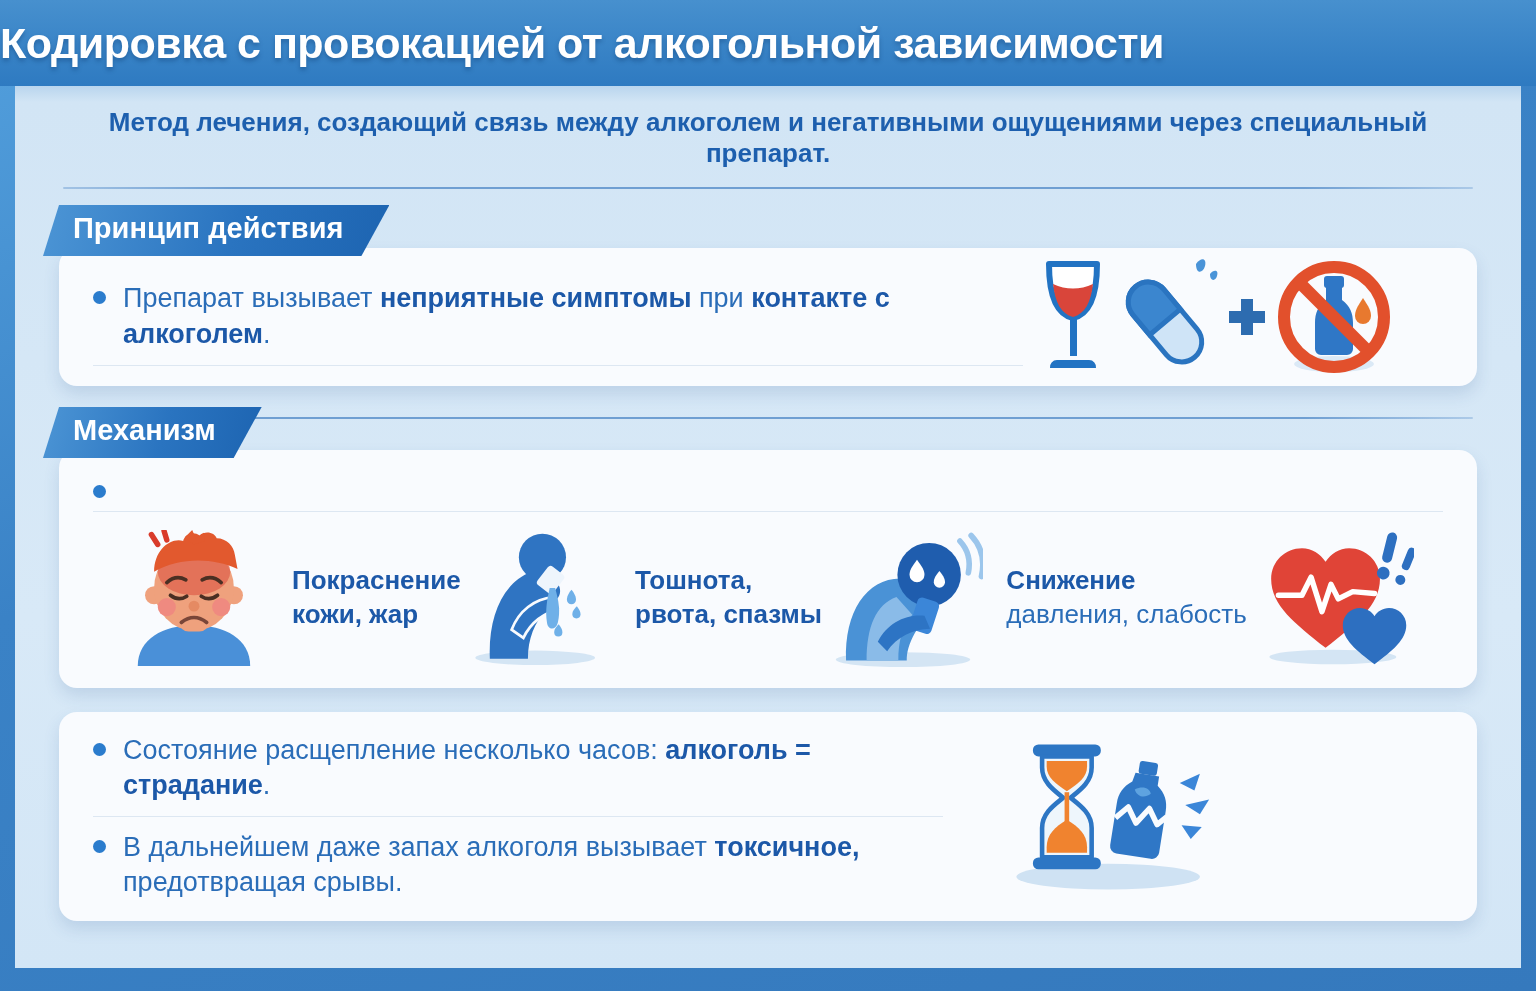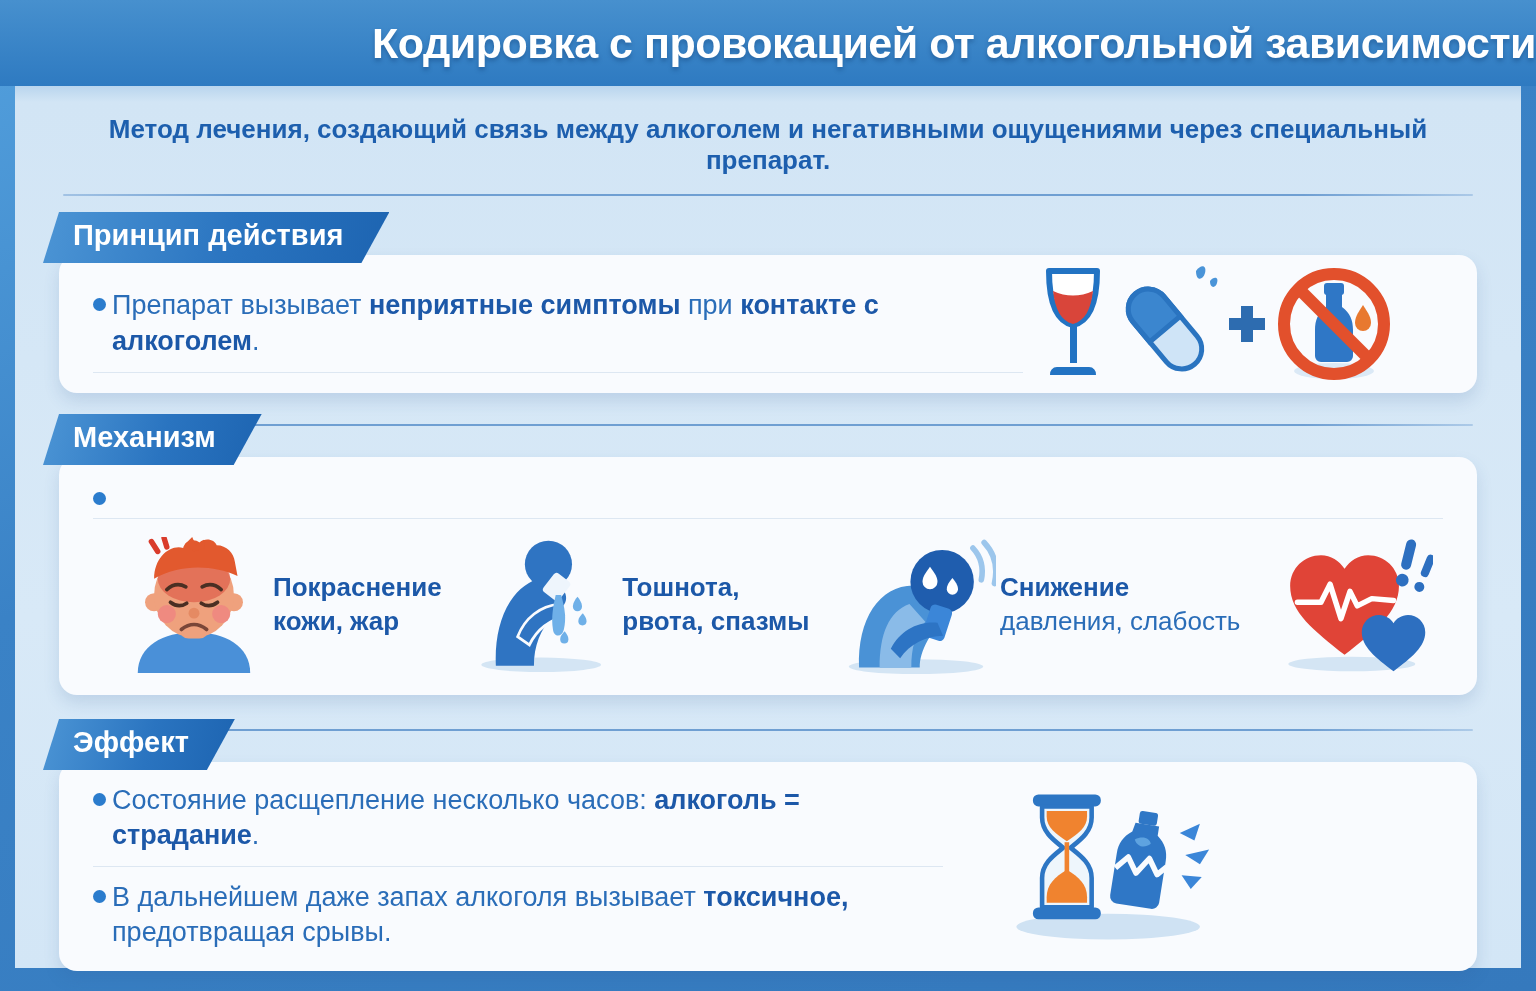--- a/index.html
+++ b/index.html
@@ -2,57 +2,57 @@
 <html lang="ru"><head>
 <meta charset="utf-8">
 <style>
   html,body{margin:0;padding:0;background:#3a82c6;}
   *{box-sizing:border-box;}
   .page{position:relative;width:1536px;height:991px;overflow:hidden;
         font-family:"Liberation Sans",sans-serif;
         background:linear-gradient(160deg,#53a0dd 0%,#3a82c6 40%,#3579bd 100%);}
   
   .title-band{position:absolute;top:0;left:0;right:0;height:86px;
-        display:flex;align-items:center;justify-content:flex-end;
+        display:flex;align-items:center;justify-content:flex-start;
         background:linear-gradient(180deg,#4790ce 0%,#2e7ac1 100%);}
   .title{color:#ffffff;font-size:43px;font-weight:700;letter-spacing:-0.5px;
         text-shadow:0 3px 4px rgba(10,50,100,.35);white-space:nowrap;}
   
   .inner{position:absolute;left:15px;right:15px;top:86px;height:882px;
         background:linear-gradient(180deg,#b9d5ee 0px,#d2e5f5 16px,#d8e9f7 60%,#d3e6f6 100%);
         padding:20px 44px 0;}
-  .subtitle{text-align:center;color:#1d5fae;font-size:26px;font-weight:600;margin-top:8px;}
+  .subtitle{text-align:center;color:#1d5fae;font-size:26px;font-weight:600;margin-top:1px;}
   
   .rule{height:2px;background:linear-gradient(90deg,rgba(122,166,214,.55),#6f9fd2 12%,#6f9fd2 88%,rgba(122,166,214,.45));border-radius:2px;}
   .rule-s1{margin:18px 4px 0;}
   .section{position:relative;}
   .section .rule-abs{position:absolute;top:10px;left:4px;right:4px;z-index:0;}
   .banner{display:inline-block;position:relative;z-index:2;margin-left:-16px;margin-bottom:-8px;
         padding:7px 46px 11px 30px;color:#fff;font-size:29px;font-weight:700;
         background:linear-gradient(105deg,#4c95d5 0%,#2a74c0 55%,#1d64b1 100%);
         clip-path:polygon(16px 0,100% 0,calc(100% - 28px) 100%,0 100%);
         filter:drop-shadow(0 3px 3px rgba(25,70,130,.30));}
   .s1{margin-top:16px;}
   .s2{margin-top:21px;}
   .s3{margin-top:24px;}
   .card{position:relative;z-index:1;background:#f9fbfe;border-radius:18px;
         box-shadow:0 8px 16px rgba(50,90,150,.15);}
   .card-flex{display:flex;align-items:center;padding:8px 34px;}
   .bullets{flex:1;min-width:0;}
-  .bullet-row{display:flex;align-items:flex-start;gap:6px;padding:13px 0;
+  .bullet-row{display:flex;align-items:flex-start;gap:17px;padding:13px 0;
         font-size:27px;line-height:1.3;color:#2a6db8;}
   .dot{width:13px;height:13px;border-radius:50%;background:#2b7ccd;margin-top:10px;flex:none;}
   .b{font-weight:700;color:#1c58a8;}
   .sep{height:1px;background:#dde7f2;}
   
   .icon-strip{width:420px;flex:none;display:flex;align-items:center;gap:4px;padding-left:14px;}
   
   .card-mech{padding:12px 34px 16px;min-height:238px;}
   .symptoms{display:flex;align-items:center;justify-content:space-between;padding:16px 6px 4px 26px;}
-  .symptom{display:flex;align-items:center;gap:4px;}
+  .symptom{display:flex;align-items:center;gap:23px;}
   .symptom-label{font-size:26px;line-height:1.3;color:#2a6db8;}
   
   .card-effect{min-height:172px;}
   .effect-art{width:500px;flex:none;display:flex;justify-content:flex-start;padding-left:52px;}
 </style>
 </head>
 <body>
 
 <div class="page">
 
@@ -200,21 +200,20 @@
             </svg>
             <div class="symptom-label"></div>
           </div>
 
         </div>
       </div>
     </div>
 
     <div class="section s3">
       <div class="rule rule-abs"></div>
-      <div class="banner">Эффект</div>
       <div class="card card-flex card-effect">
         <div class="bullets">
           <div class="bullet-row">
             <span class="dot"></span>
             <span><span>Состояние расщепление несколько часов: </span><span class="b">алкоголь = страдание</span><span>.</span></span>
           </div>
           <div class="sep"></div>
           <div class="bullet-row">
             <span class="dot"></span>
             <span><span>В дальнейшем даже запах алкоголя вызывает </span><span class="b">токсичное,</span><br><span>предотвращая срывы.</span></span>

